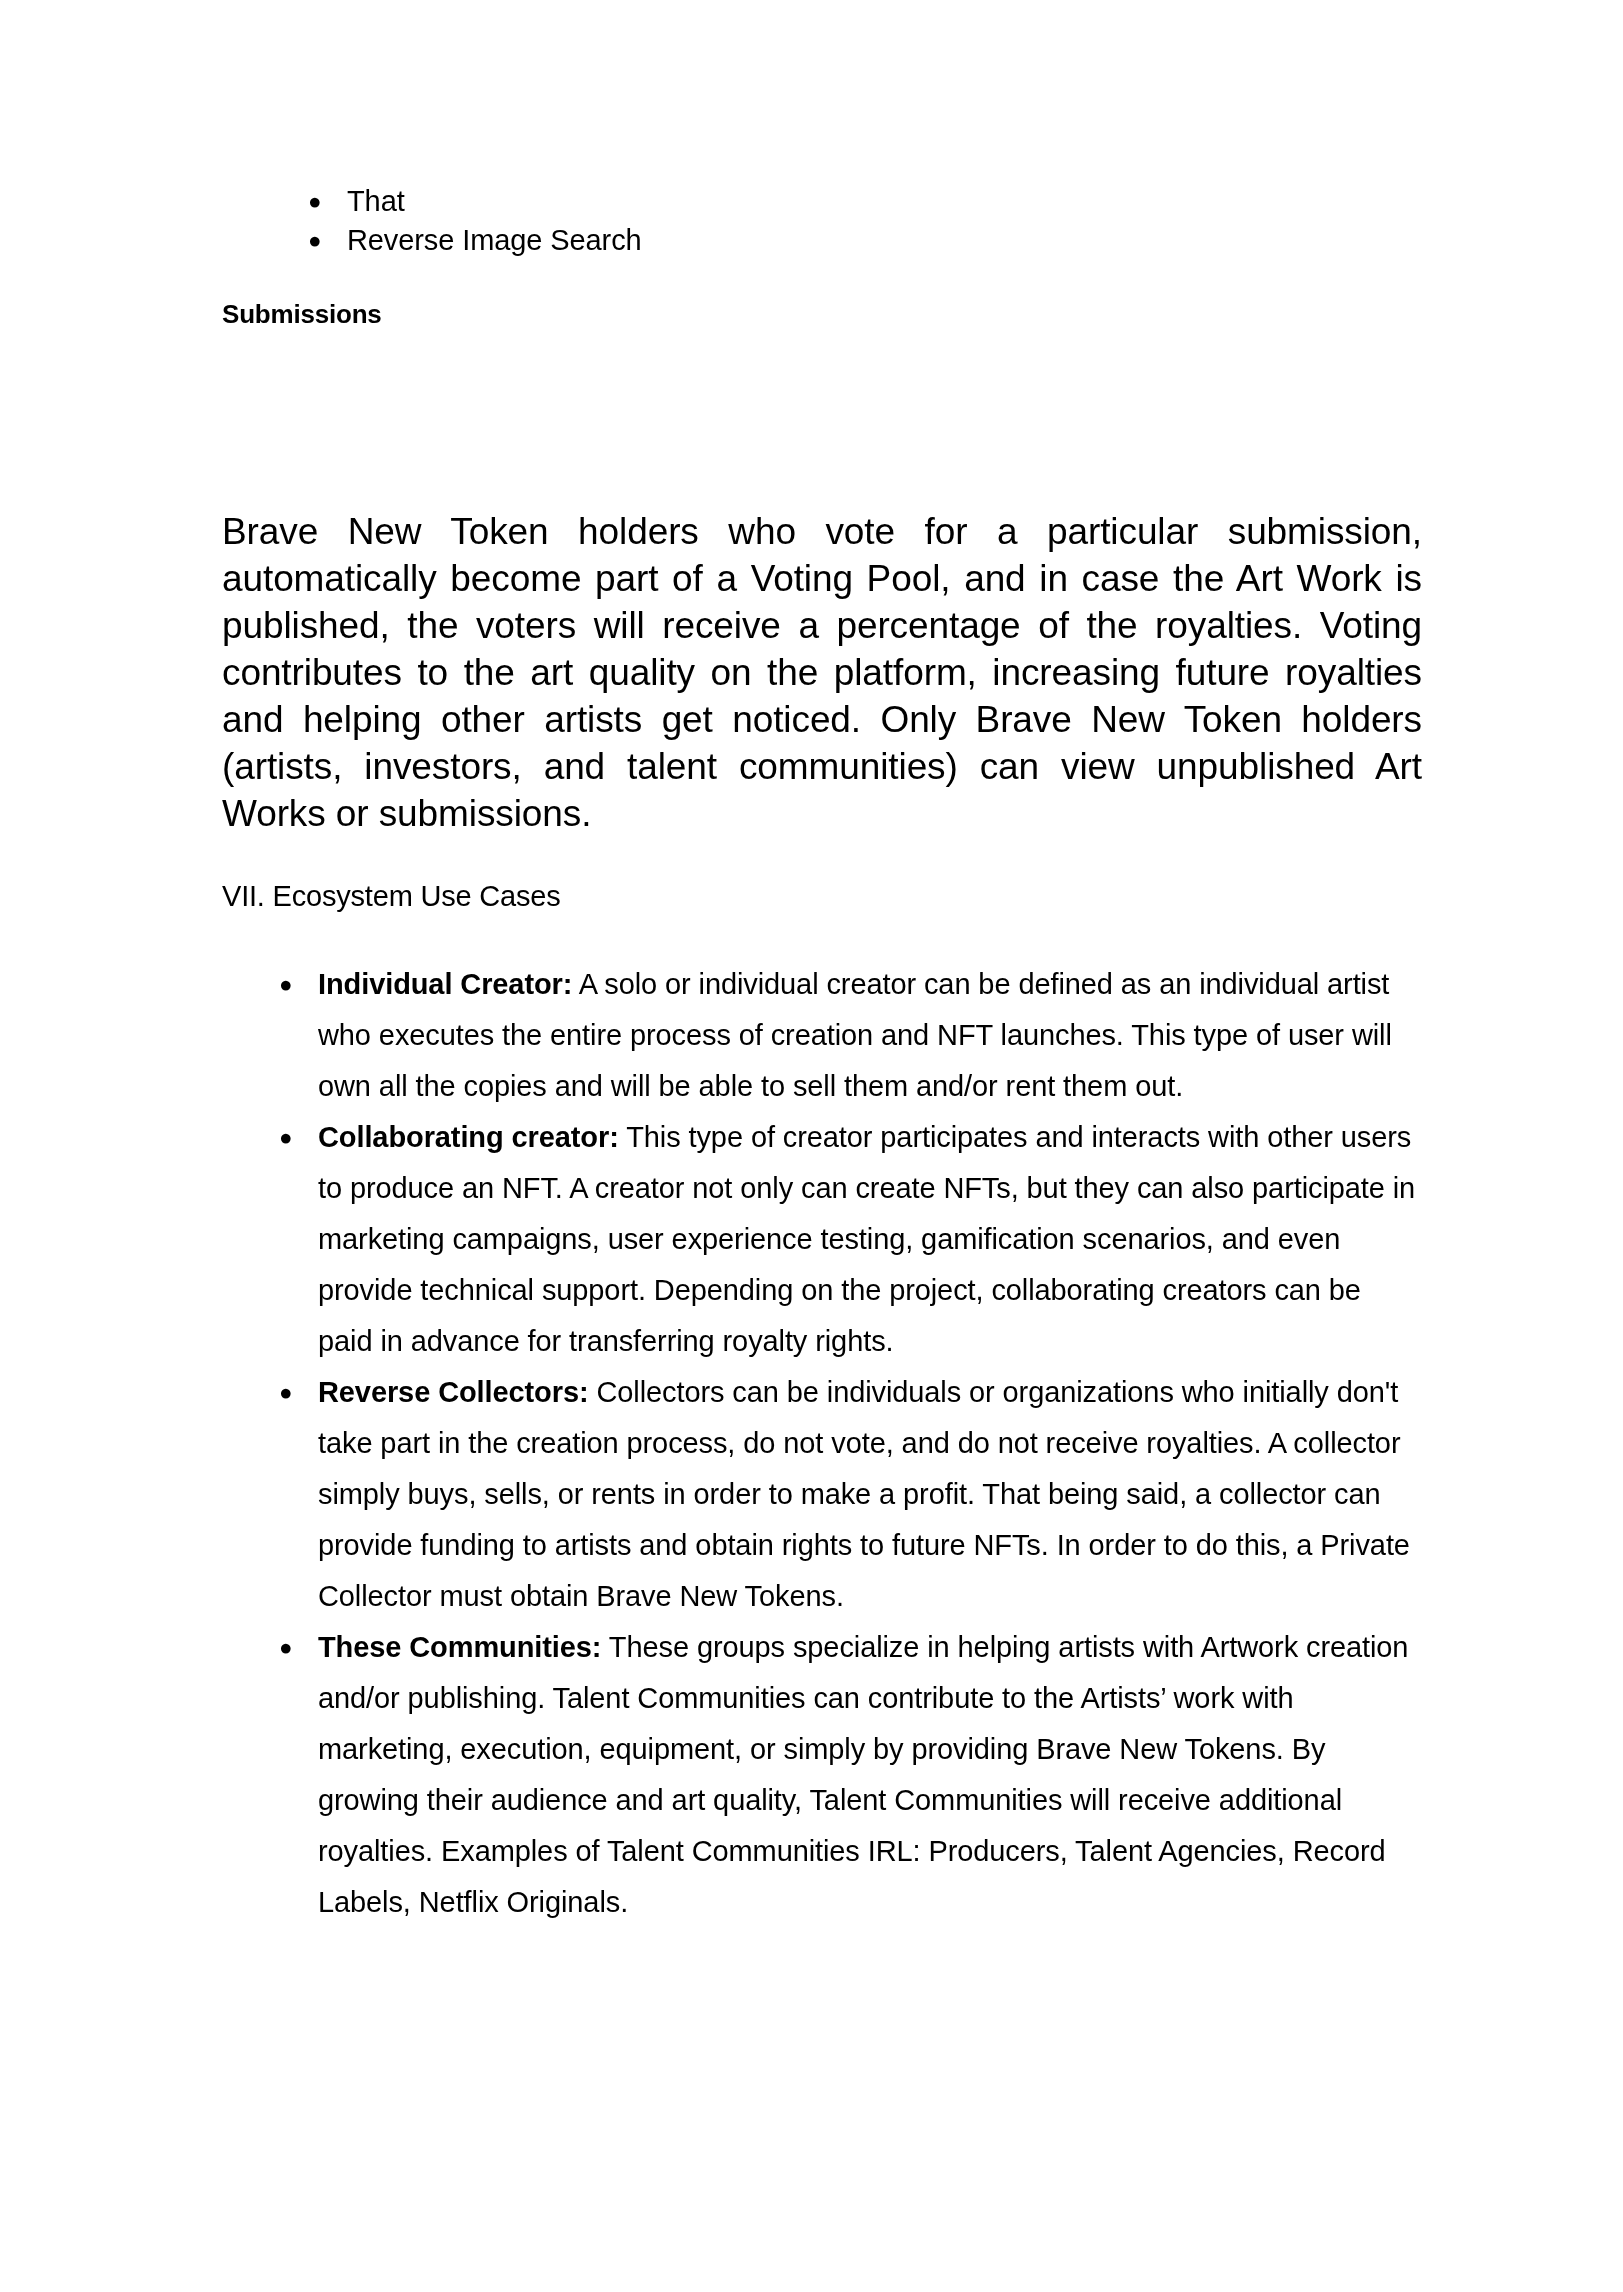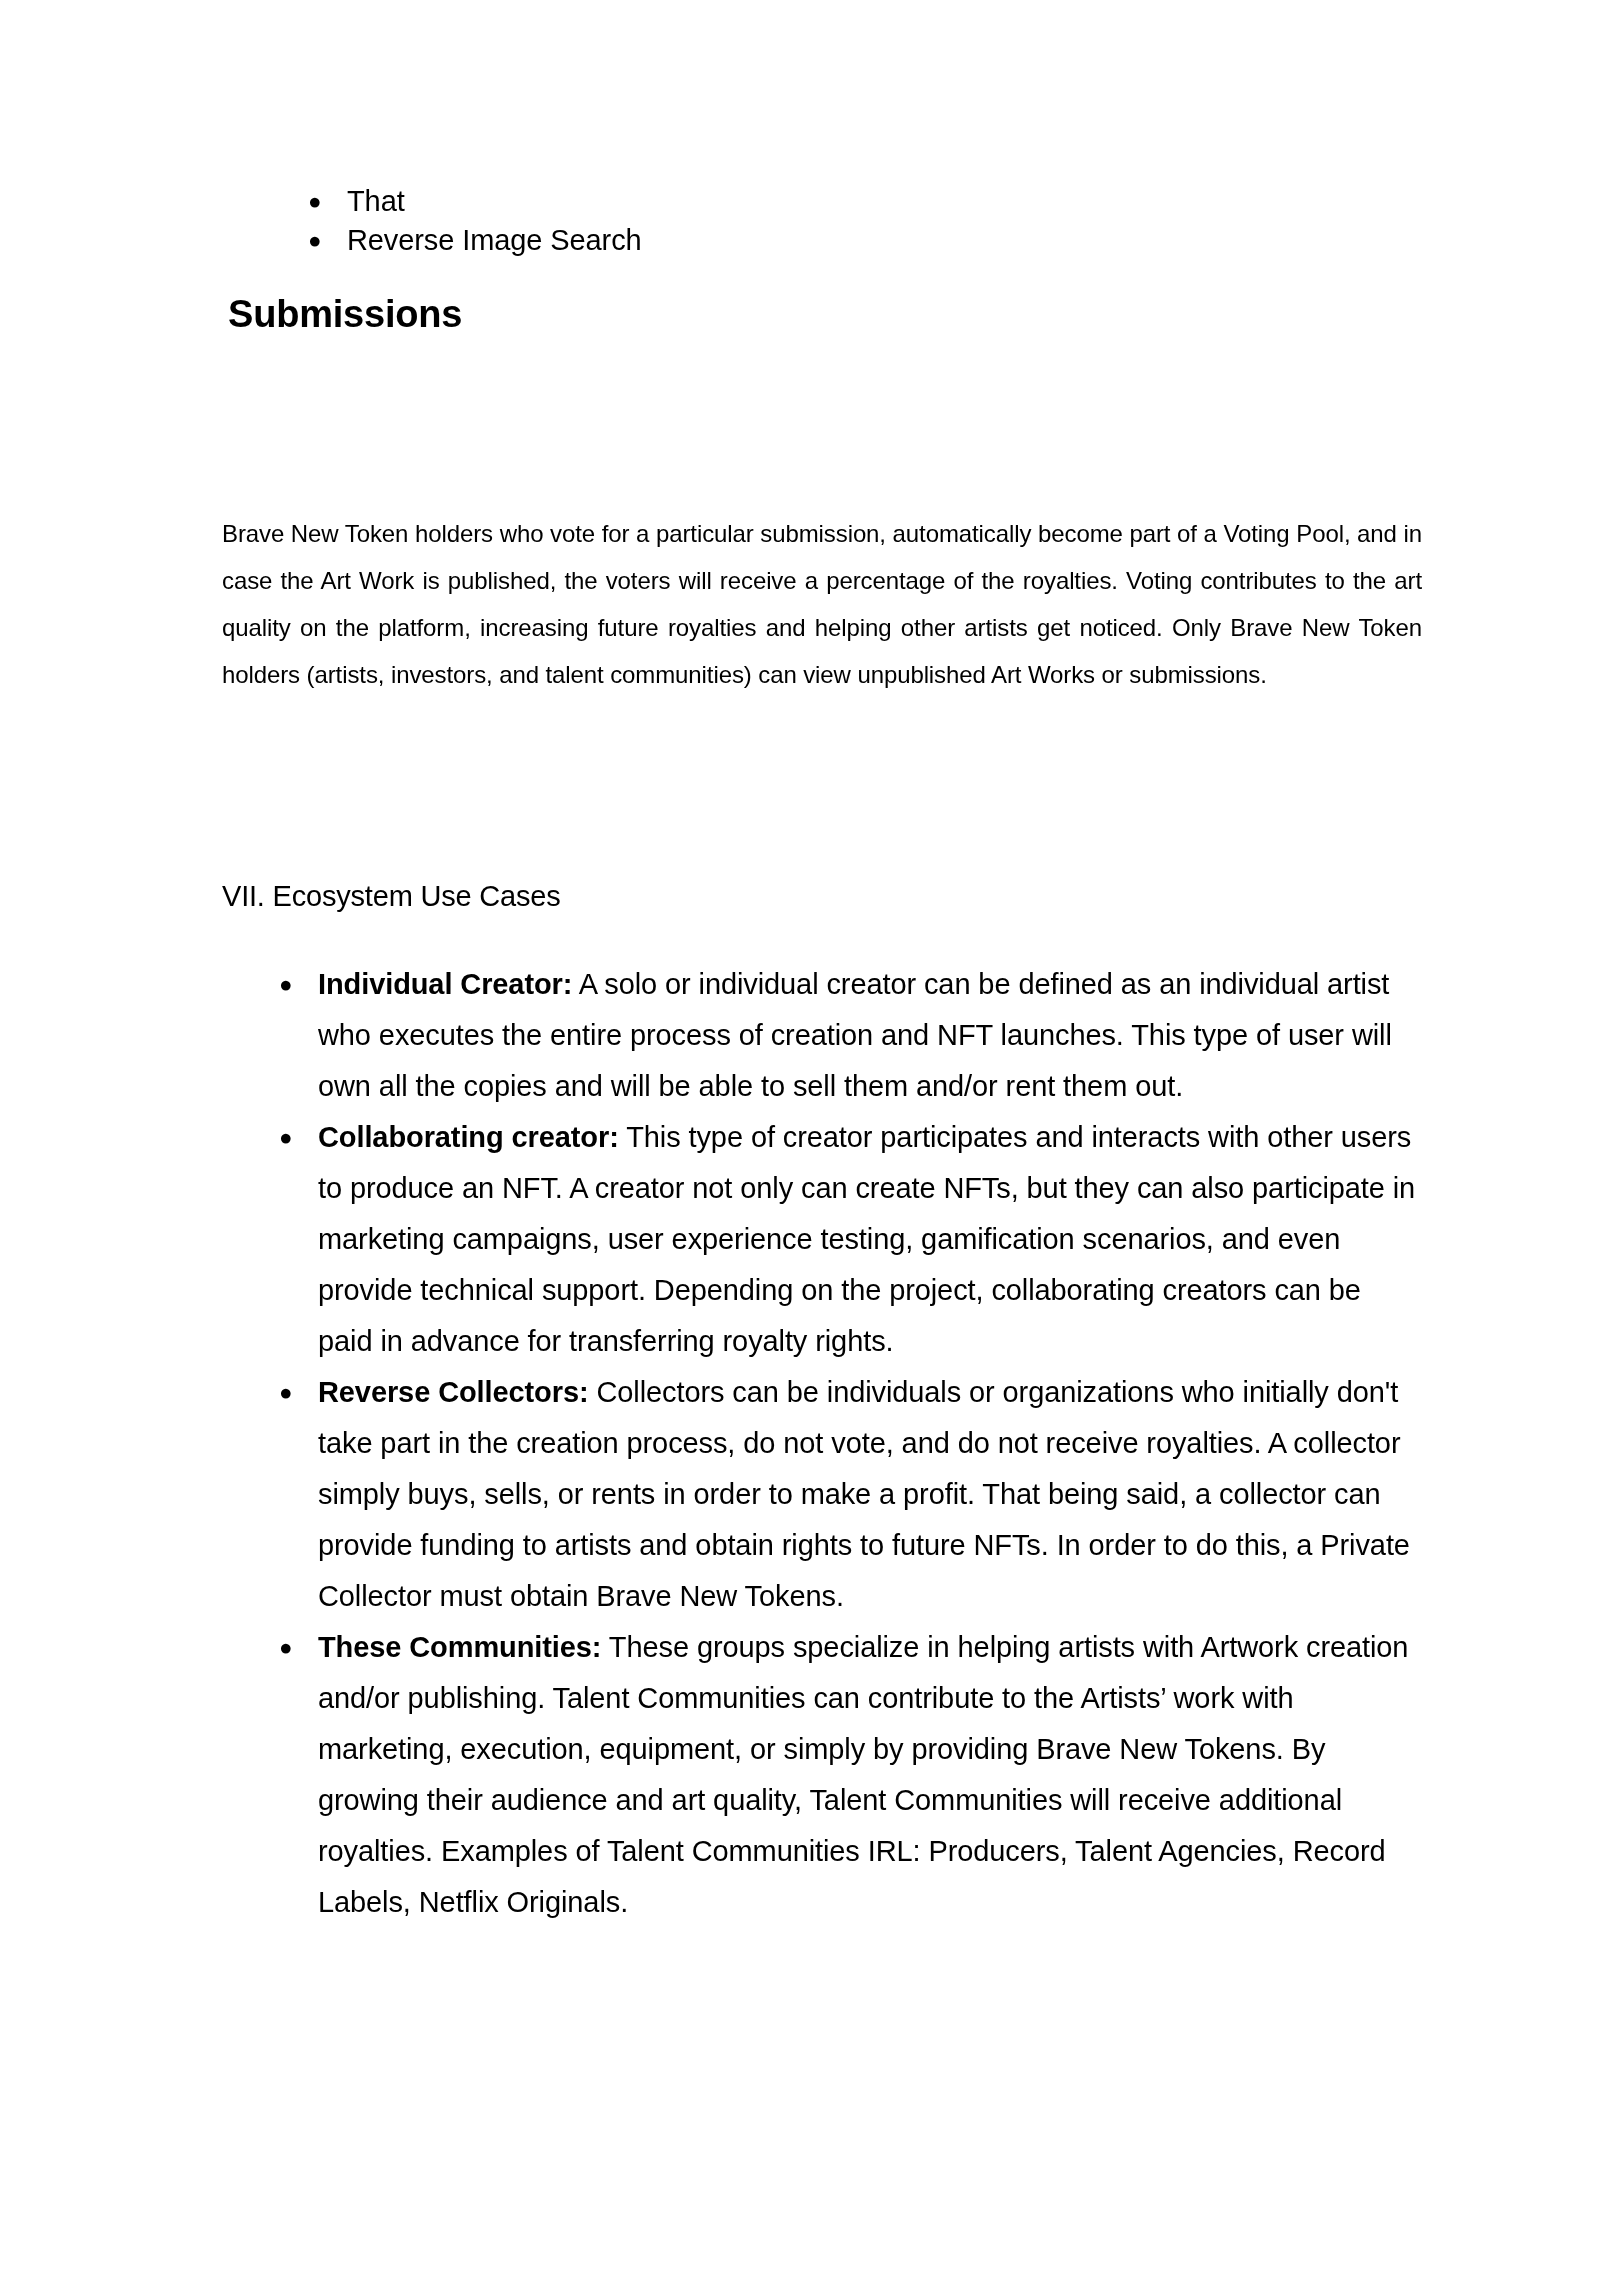--- a/index.html
+++ b/index.html
@@ -52,35 +52,35 @@
     width: 19.6px;
     text-align: left;
     font-size: 22.5px;
     line-height: 39px;
   }
 
   
   .subheading {
     position: absolute;
     top: 295px;
-    left: 6px;
-    font-size: 38px;
+    left: 0;
+    font-size: 26px;
     line-height: 39px;
     font-weight: bold;
     letter-spacing: -0.2px;
     text-align: right;
   }
 
   
   .body-para {
     position: absolute;
-    top: 486px;
+    top: 471px;
     left: 0;
     width: 1200px;
-    font-size: 24px;
+    font-size: 37px;
     line-height: 47px;
     text-align: justify;
     text-align-last: left;
     letter-spacing: -0.1px;
     word-spacing: 0px;
   }
 
   
   .section-heading {
     position: absolute;

